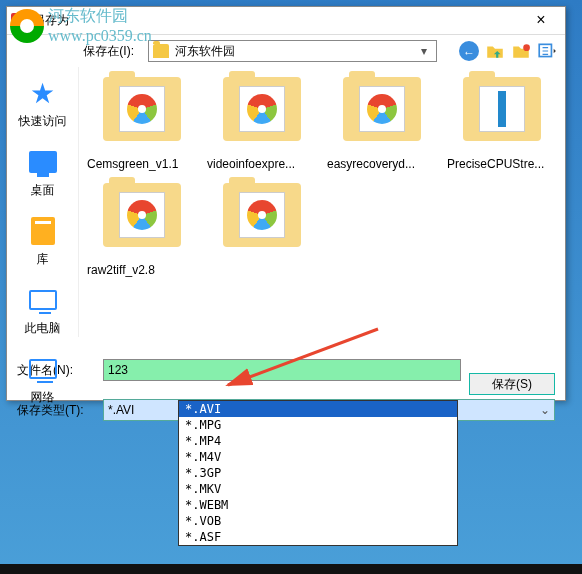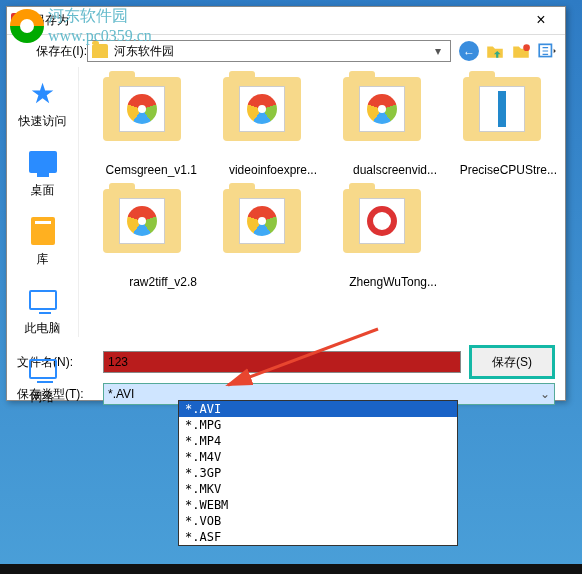--- a/index.html
+++ b/index.html
@@ -6,21 +6,21 @@
 body { width: 582px; height: 574px; background: linear-gradient(180deg, #2e7bc4 0%, #4a9fd8 100%); position: relative; overflow: hidden; }
 .dialog { position: absolute; left: 6px; top: 6px; width: 560px; height: 395px; background: #fff; border: 1px solid #888; box-shadow: 2px 2px 6px rgba(0,0,0,0.3); }
 .titlebar { height: 28px; display: flex; align-items: center; padding: 0 4px; border-bottom: 1px solid #ddd; }
 .titlebar .app-icon { width: 16px; height: 16px; background: #d33; border-radius: 2px; margin-right: 6px; }
 .titlebar .title { flex: 1; }
 .titlebar .close { width: 40px; height: 22px; text-align: center; line-height: 20px; font-size: 16px; cursor: pointer; }
 .watermark { position: absolute; left: 10px; top: 6px; z-index: 100; display: flex; align-items: center; pointer-events: none; }
 .watermark .logo { width: 34px; height: 34px; border-radius: 50%; background: conic-gradient(#f90 0 90deg, #0a0 90deg 270deg, #f90 270deg 360deg); margin-right: 4px; display: flex; align-items: center; justify-content: center; }
 .watermark .logo::after { content:""; width:14px; height:14px; border-radius:50%; background:#fff; }
 .watermark .txt { color: #6bc; font-family: "Comic Sans MS", cursive; font-size: 16px; }
-.toolbar-row { height: 32px; display: flex; align-items: center; padding: 0 8px; gap: 0; }
+.toolbar-row { height: 32px; display: flex; align-items: center; padding: 0 8px; gap: 14px; margin-left: 47px; }
 .lbl { width: 72px; text-align: right; }
 .dircombo { flex: 1; height: 22px; border: 1px solid #888; display: flex; align-items: center; padding: 0 4px; background:#fff; }
 .dircombo .foldicon { width:16px; height:14px; background:#f5c844; border-radius:2px 2px 0 0; margin-right:6px; position:relative; }
 .dircombo .foldicon::before { content:""; position:absolute; top:-3px; left:0; width:7px; height:3px; background:#f5c844; border-radius:2px 2px 0 0;}
 .dircombo .dd { margin-left:auto; width:16px; text-align:center; color:#555; }
 .tbicons { display:flex; gap:6px; margin-left:8px; }
 .tbicons span { width:20px; height:20px; display:flex; align-items:center; justify-content:center; cursor:pointer; }
 .back-ic { color:#fff; background:#3a8dde; border-radius:50%; width:18px; height:18px; line-height:18px; text-align:center; }
 .content { display:flex; height: 270px; }
 .sidebar { width: 72px; border-right: 1px solid #eee; display:flex; flex-direction:column; align-items:center; padding-top:10px; gap:16px; }
@@ -38,28 +38,28 @@
 .filepane { flex:1; padding:6px 4px; overflow:hidden; }
 .grid { display:grid; grid-template-columns: repeat(4, 1fr); gap:4px 2px; }
 .item { display:flex; flex-direction:column; align-items:center; padding:4px; cursor:pointer; }
 .item .thumb { width:78px; height:64px; background:#f7d98a; border-radius:4px; position:relative; display:flex; align-items:center; justify-content:center; }
 .item .thumb::before { content:""; position:absolute; top:-6px; left:6px; width:26px; height:8px; background:#f7d98a; border-radius:3px 3px 0 0; }
 .item .thumb .inner { width:46px; height:46px; background:#fff; border:1px solid #ccc; display:flex; align-items:center; justify-content:center; }
 .pinwheel { width:30px; height:30px; border-radius:50%; background: conic-gradient(#e8462f 0 72deg,#8dc63f 72deg 144deg,#3fa9f5 144deg 216deg,#f7c331 216deg 288deg,#e8462f 288deg 360deg); position:relative;}
 .pinwheel::after{content:"";position:absolute;inset:11px;border-radius:50%;background:#fff;}
 .redcircle { width:30px; height:30px; border-radius:50%; border:6px solid #d33; }
 .bluebar { width:8px; height:36px; background:#28c; }
-.item .name { margin-top:22px; width:100%; text-align:right; white-space:nowrap; overflow:hidden; text-overflow:ellipsis; }
+.item .name { margin-top:16px; width:100%; text-align:left; white-space:nowrap; overflow:hidden; text-overflow:ellipsis; }
 .bottom { padding:4px 10px; }
 .bottom .row { display:flex; align-items:center; margin:4px 0; gap:8px; }
 .bottom .lbl2 { width:78px; }
-.bottom input.text, .bottom .combo { flex:1; height:22px; border:1px solid #888; padding:0 4px; background:#b91c1c; }
+.bottom input.text, .bottom .combo { flex:1; height:22px; border:1px solid #888; padding:0 4px; background:#86efac; }
 .bottom .combo { display:flex; align-items:center; position:relative; background:#cfe5ff; border-color:#5a9; }
 .bottom .combo .dd { margin-left:auto; color:#555; }
-.bottom button { width:86px; height:34px; border:3px solid #14b8a6; background:#efefef; cursor:pointer; }
+.bottom button { width:86px; height:22px; border:1px solid #14b8a6; background:#efefef; cursor:pointer;margin-top:28px; }
 .dropdown { position:absolute; left:178px; top:400px; width:280px; background:#fff; border:1px solid #333; z-index:50; }
 .dropdown .opt { padding:1px 6px; font-family: Consolas, monospace; font-size:12px; cursor:pointer; }
 .dropdown .opt.sel { background:#1a63c7; color:#fff; }
 .arrow { position:absolute; left:178px; top:325px; z-index:60; pointer-events:none; }
 .taskbar { position:absolute; left:0; bottom:0; width:100%; height:10px; background:#111; }
 </style>
 </head>
 <body>
 
 <div class="watermark">
@@ -159,21 +159,21 @@
               </div>
             </div>
             <div class="name">videoinfoexpre...</div>
           </div>
           <div class="item">
             <div class="thumb">
               <div class="inner">
                 <div class="pinwheel"></div>
               </div>
             </div>
-            <div class="name">dualscreenvid...</div>
+            <div class="name">easyrecoveryd...</div>
           </div>
           <div class="item">
             <div class="thumb">
               <div class="inner">
                 <div class="bluebar"></div>
               </div>
             </div>
             <div class="name">PreciseCPUStre...</div>
           </div>
           <div class="item">
@@ -183,28 +183,20 @@
               </div>
             </div>
             <div class="name">raw2tiff_v2.8</div>
           </div>
           <div class="item">
             <div class="thumb">
               <div class="inner">
                 <div class="pinwheel"></div>
               </div>
             </div>
-          </div>
-          <div class="item">
-            <div class="thumb">
-              <div class="inner">
-                <div class="redcircle"></div>
-              </div>
-            </div>
-            <div class="name">ZhengWuTong...</div>
           </div>
         </div>
     </div>
   </div>
 
   <div class="bottom">
     <div class="row">
       <div class="lbl2">文件名(N):</div>
       <input class="text" value="123" style="">
       <button>保存(S)</button>

